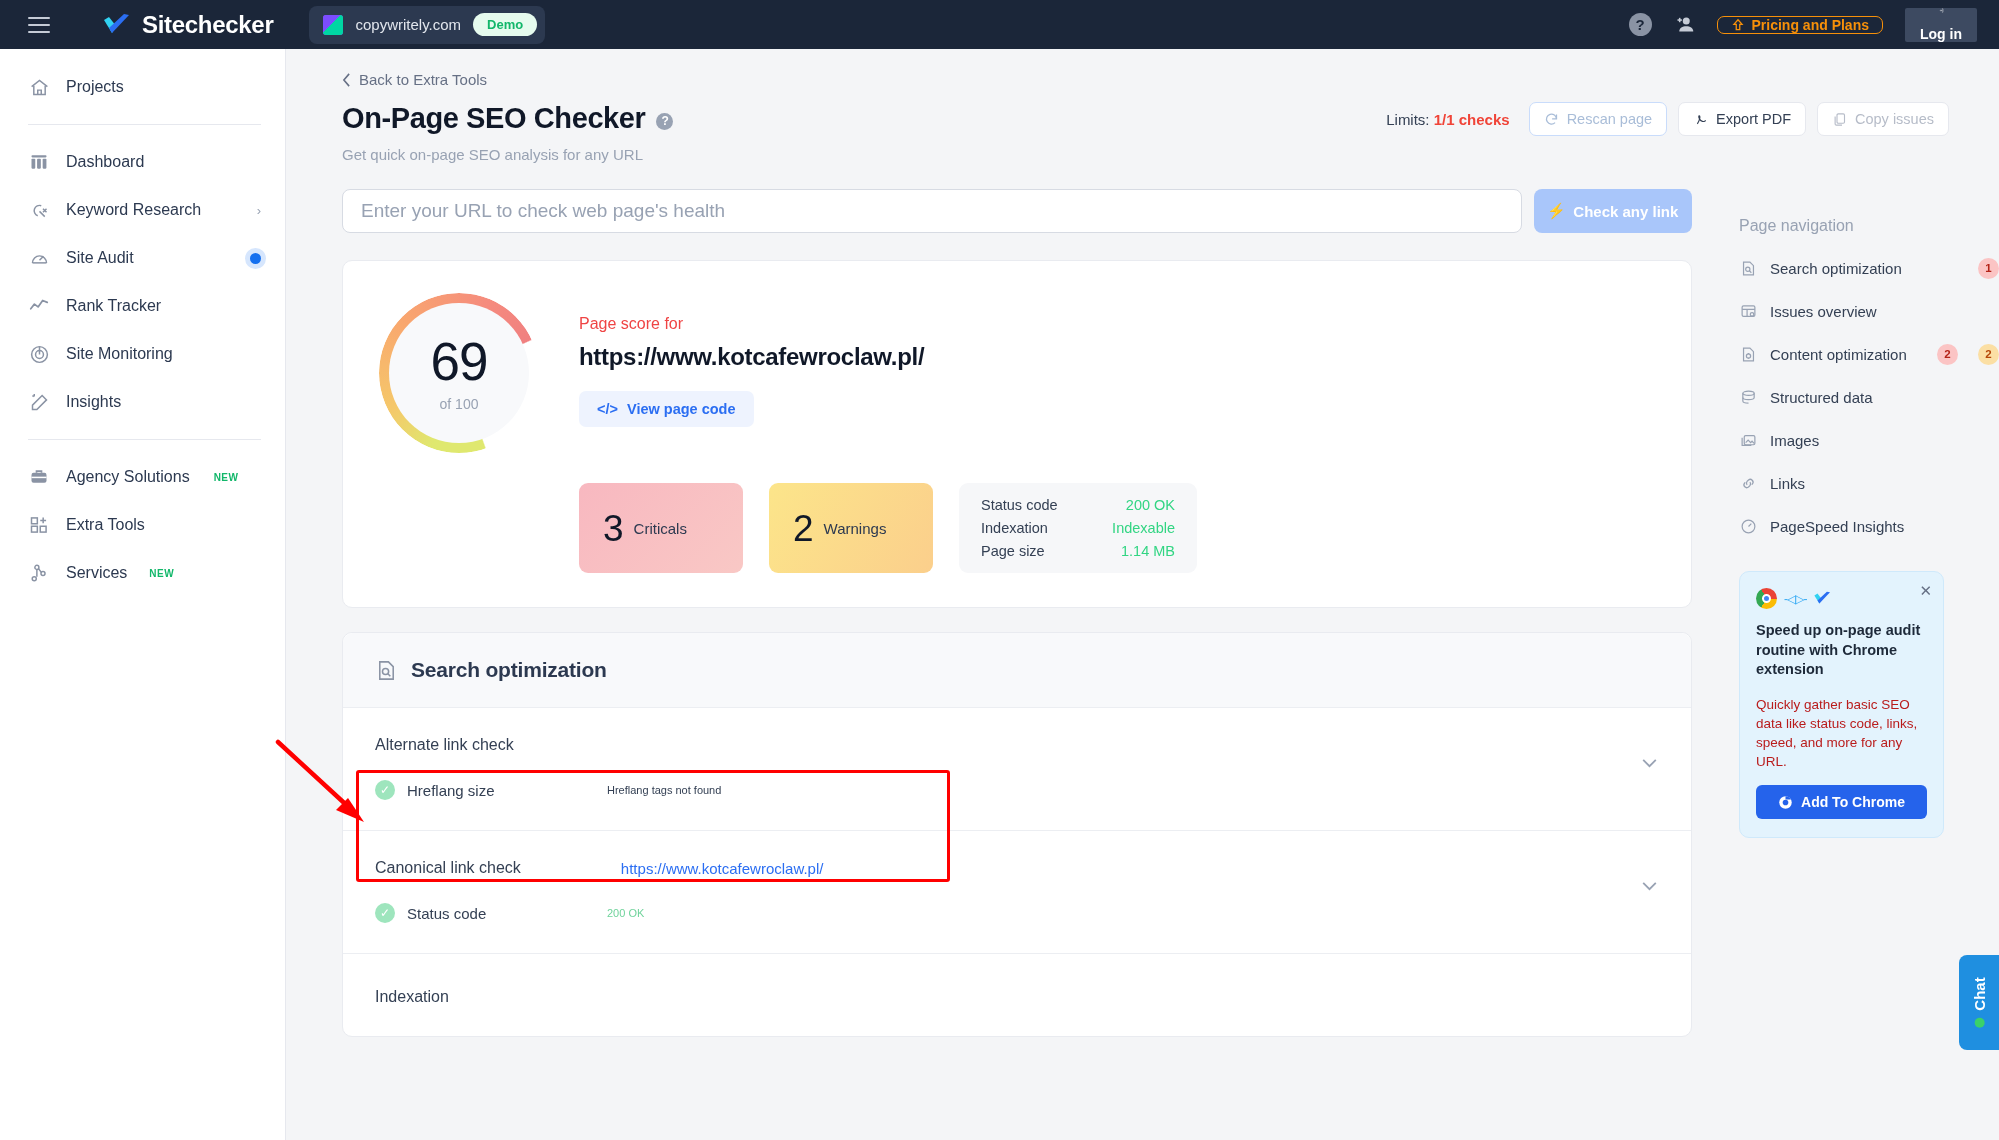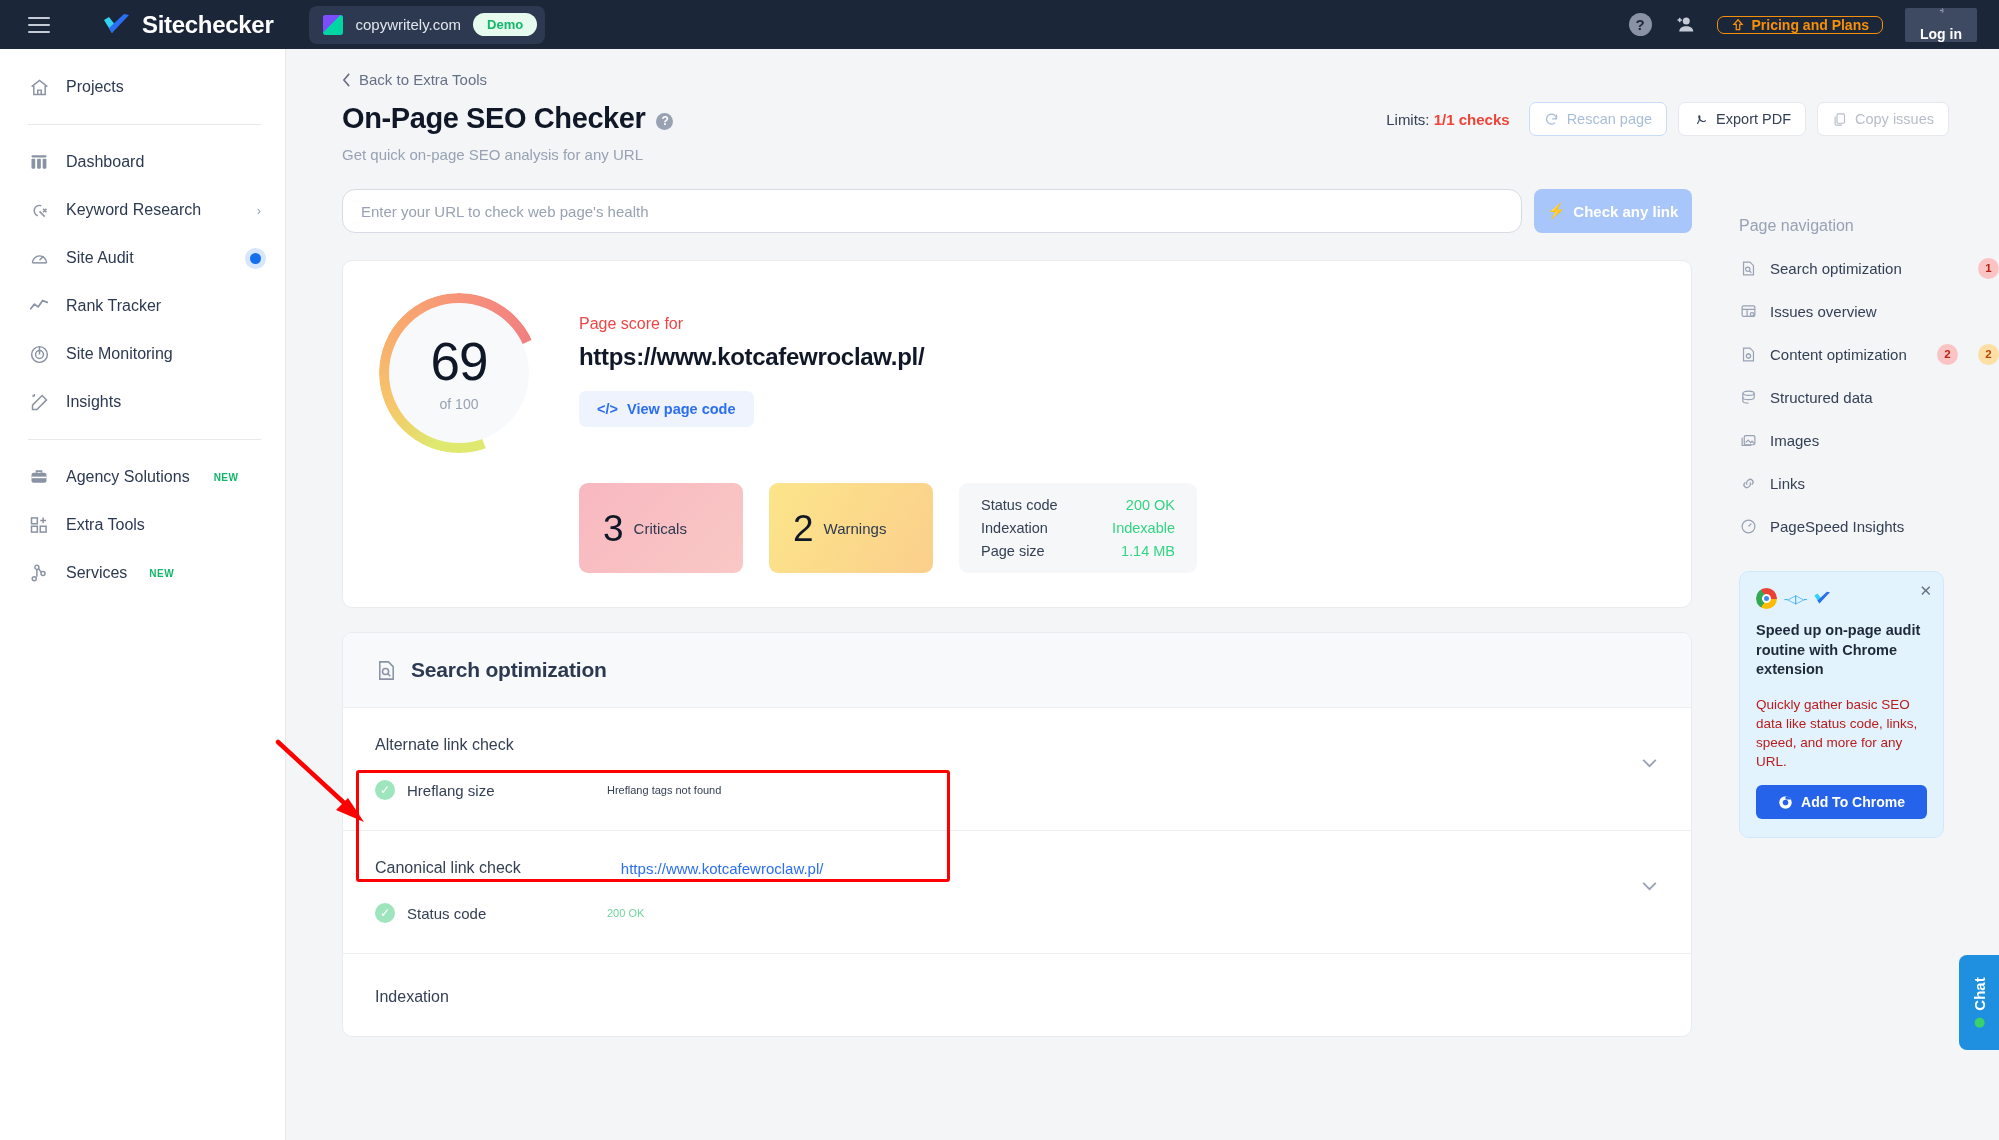--- a/index.html
+++ b/index.html
@@ -75,22 +75,22 @@
   .head-tools { margin-left: auto; display: flex; align-items: center; gap: 11px; }
   .limits { font-size: 15px; color: #344054; margin-right: 8px; }
   .limits b { color: #f04438; font-weight: 600; }
   .tbtn { height: 34px; border-radius: 7px; border: 1px solid #e6e8ee; background: #fff;
     display: flex; align-items: center; gap: 8px; padding: 0 14px; font-size: 14.5px; color: #344054; cursor: pointer; }
   .tbtn.rescan { border-color: #c9dcfb; color: #a9bdd8; }
   .tbtn.disabled { color: #b6bcc8; }
 
   
   .search-row { display: flex; gap: 12px; margin: 26px 0 0 56px; width: 1350px; }
-  .url-input { flex: 1; height: 44px; border-radius: 13px; border: 1px solid #d7dbe3; background: #fff;
-    padding: 0 18px; font-size: 15px; color: #2c3950; font-family: inherit; outline: none; }
+  .url-input { flex: 1; height: 44px; border-radius: 8px; border: 1px solid #d7dbe3; background: #fff;
+    padding: 0 18px; font-size: 19px; color: #2c3950; font-family: inherit; outline: none; }
   .url-input::placeholder { color: #98a2b3; }
   .btn-check { width: 158px; height: 44px; border-radius: 8px; background: #a9c6fa; color: #fff;
     border: none; font-size: 15px; font-weight: 600; display:flex; align-items:center; justify-content:center; gap: 7px; cursor:pointer; font-family:inherit;}
 
   
   .card { background: #fff; border: 1px solid #e9ebf0; border-radius: 10px; }
   .score-card { margin: 27px 0 0 56px; width: 1350px; padding: 32px 36px 34px 36px; }
   .score-flex { display: flex; gap: 40px; }
   .ring-wrap { width: 160px; height: 160px; position: relative; flex: 0 0 160px; }
   .ring {

